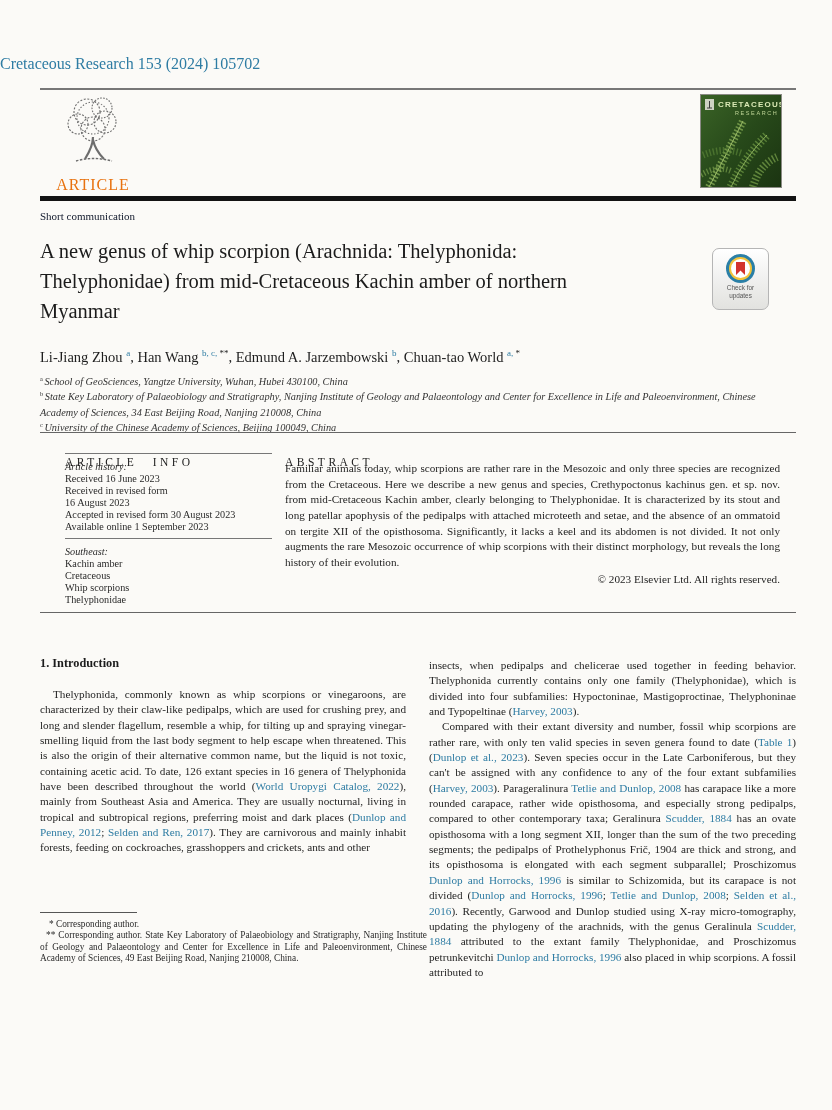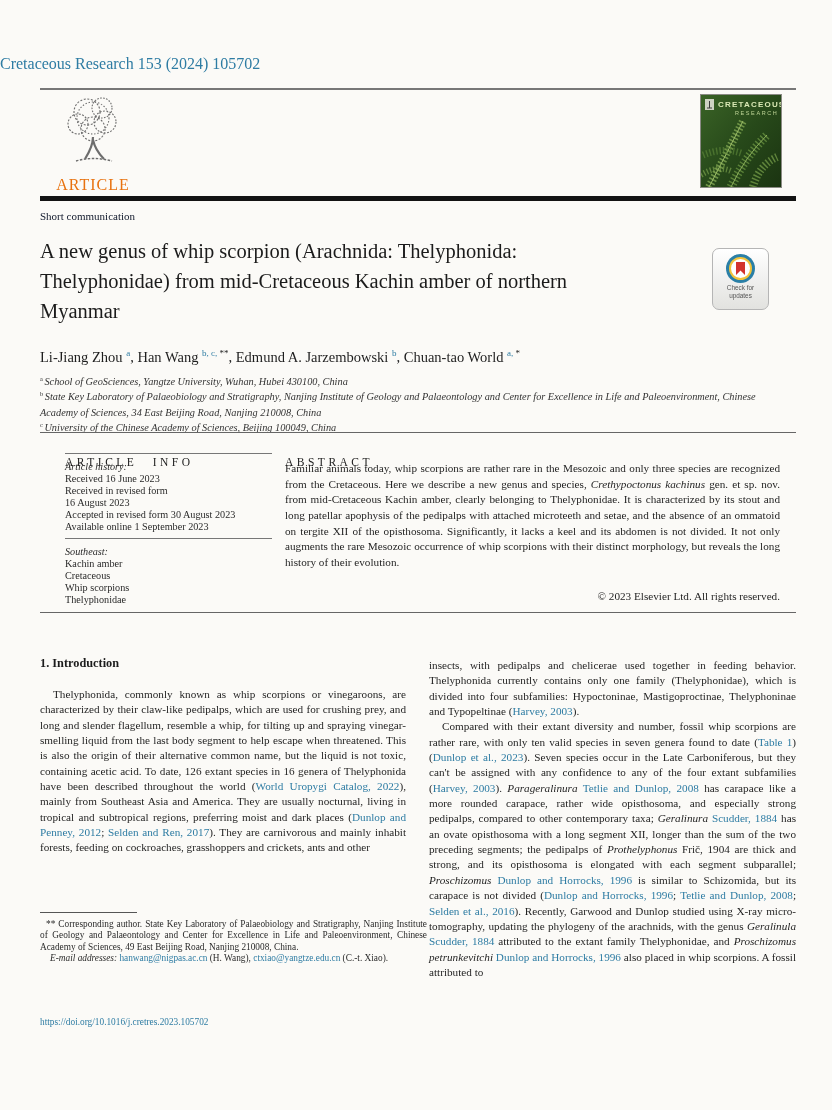--- a/index.html
+++ b/index.html
@@ -4,21 +4,21 @@
 <style>
   * { margin:0; padding:0; box-sizing:border-box; }
   html,body { width:832px; height:1110px; }
   body {
     position:relative; overflow:hidden;
     background:#fbfaf7; color:#232323;
     font-family:"Liberation Serif", serif;
   }
   .abs { position:absolute; }
   .lnk { color:#2e7ca3; }
-  .it  { font-style:italic; }
+  .it  { }
   .sup { vertical-align:super; font-size:0.62em; line-height:0; }
 
   
   .citation { top:55px; left:0; width:696px; text-align:left;
     font-size:16px; color:#2e7ca3; }
 
   .rule { background:#666; height:1px; }
   .toprule { top:88px; left:40px; width:756px; height:2px; background:#777; }
 
   
@@ -71,21 +71,21 @@
 
   .info-col { top:461px; left:65px; width:212px;
     font-size:10.2px; line-height:1.17; color:#2a2a2a; }
   .kw-rule { top:538px; left:65px; width:207px; background:#777; }
   .kw-col { top:546px; left:65px; width:212px;
     font-size:10.2px; line-height:1.17; color:#2a2a2a; }
   .ital-label { font-style:italic; }
 
   .abstract { top:461px; left:285px; width:495px;
     font-size:11.2px; line-height:1.4; text-align:justify; color:#1f1f1f; }
-  .copyright { margin-top:18px; text-align:right; }
+  .copyright { margin-top:1px; text-align:right; }
 
   .fullrule2 { top:612px; left:40px; width:756px; }
 
   .sec-head { top:656px; left:40px; font-size:12.3px; font-weight:bold; color:#1c1c1c; }
   .col { font-size:11.2px; line-height:1.37; text-align:justify; color:#1f1f1f; }
   .col-left  { top:687px; left:40px;  width:366px; }
   .col-right { top:658px; left:429px; width:367px; }
   .indent { text-indent:13px; }
   .col p + p { margin-top:0; }
 
@@ -207,25 +207,24 @@
 
 <div class="abs rule fullrule2"></div>
 
 <div class="abs sec-head">1. Introduction</div>
 
 <div class="abs col col-left">
   <p class="indent"><span>Thelyphonida, commonly known as whip scorpions or vinegaroons, are characterized by their claw-like pedipalps, which are used for crushing prey, and long and slender flagellum, resemble a whip, for tilting up and spraying vinegar-smelling liquid from the last body segment to help escape when threatened. This is also the origin of their alternative common name, but the liquid is not toxic, containing acetic acid. To date, 126 extant species in 16 genera of Thelyphonida have been described throughout the world (</span><span class="lnk">World Uropygi Catalog, 2022</span><span>), mainly from Southeast Asia and America. They are usually nocturnal, living in tropical and subtropical regions, preferring moist and dark places (</span><span class="lnk">Dunlop and Penney, 2012</span><span>; </span><span class="lnk">Selden and Ren, 2017</span><span>). They are carnivorous and mainly inhabit forests, feeding on cockroaches, grasshoppers and crickets, ants and other</span></p>
 </div>
 
 <div class="abs col col-right">
-  <p><span>insects, with pedipalps and chelicerae used together in feeding behavior. Thelyphonida currently contains only one family (Thelyphonidae), which is divided into four subfamilies: Hypoctoninae, Mastigoproctinae, Thelyphoninae and Typopeltinae (</span><span class="lnk">Harvey, 2003</span><span>).</span></p>
+  <p><span>insects, when pedipalps and chelicerae used together in feeding behavior. Thelyphonida currently contains only one family (Thelyphonidae), which is divided into four subfamilies: Hypoctoninae, Mastigoproctinae, Thelyphoninae and Typopeltinae (</span><span class="lnk">Harvey, 2003</span><span>).</span></p>
   <p class="indent"><span>Compared with their extant diversity and number, fossil whip scorpions are rather rare, with only ten valid species in seven genera found to date (</span><span class="lnk">Table 1</span><span>) (</span><span class="lnk">Dunlop et al., 2023</span><span>). Seven species occur in the Late Carboniferous, but they can't be assigned with any confidence to any of the four extant subfamilies (</span><span class="lnk">Harvey, 2003</span><span>). </span><span class="it">Parageralinura</span><span> </span><span class="lnk">Tetlie and Dunlop, 2008</span><span> has carapace like a more rounded carapace, rather wide opisthosoma, and especially strong pedipalps, compared to other contemporary taxa; </span><span class="it">Geralinura</span><span> </span><span class="lnk">Scudder, 1884</span><span> has an ovate opisthosoma with a long segment XII, longer than the sum of the two preceding segments; the pedipalps of </span><span class="it">Prothelyphonus</span><span> Frič, 1904 are thick and strong, and its opisthosoma is elongated with each segment subparallel; </span><span class="it">Proschizomus</span><span> </span><span class="lnk">Dunlop and Horrocks, 1996</span><span> is similar to Schizomida, but its carapace is not divided (</span><span class="lnk">Dunlop and Horrocks, 1996</span><span>; </span><span class="lnk">Tetlie and Dunlop, 2008</span><span>; </span><span class="lnk">Selden et al., 2016</span><span>). Recently, Garwood and Dunlop studied using X-ray micro-tomography, updating the phylogeny of the arachnids, with the genus </span><span class="it">Geralinula</span><span> </span><span class="lnk">Scudder, 1884</span><span> attributed to the extant family Thelyphonidae, and </span><span class="it">Proschizomus petrunkevitchi</span><span> </span><span class="lnk">Dunlop and Horrocks, 1996</span><span> also placed in whip scorpions. A fossil attributed to</span></p>
 </div>
 
 <div class="abs fn-block">
   <div class="fn-rule"></div>
+  <div class="fn1">* Corresponding author.</div>
   <div class="fn2">** Corresponding author. State Key Laboratory of Palaeobiology and Stratigraphy, Nanjing Institute of Geology and Palaeontology and Center for Excellence in Life and Paleoenvironment, Chinese Academy of Sciences, 49 East Beijing Road, Nanjing 210008, China.</div>
-  <div class="fn-emails"><span class="it">E-mail addresses: </span><span class="lnk">hanwang@nigpas.ac.cn</span><span> (H. Wang), </span><span class="lnk">ctxiao@yangtze.edu.cn</span><span> (C.-t. Xiao).</span></div>
 </div>
 
 <div class="abs doi-block">
-  <div class="doi">https://doi.org/10.1016/j.cretres.2023.105702</div>
 </div>
 
 </body></html>

